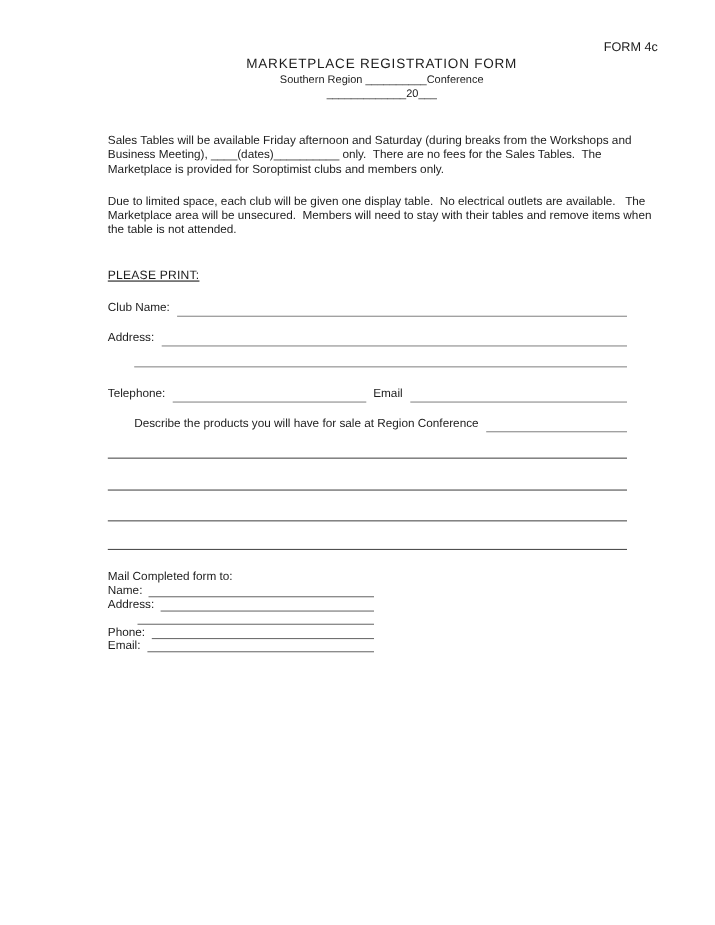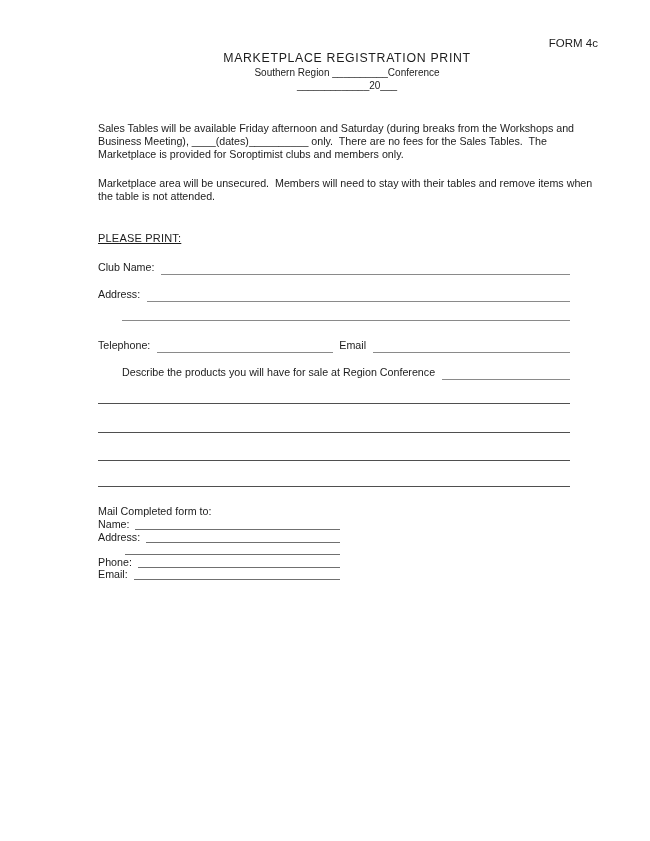--- a/index.html
+++ b/index.html
@@ -107,34 +107,35 @@
   .mline-indent { margin-left: 27px; }
 </style>
 </head>
 <body>
 
 <div class="page">
 
   <div class="form-number">FORM 4c</div>
 
   <div class="title-block">
-    <div class="title-line1">MARKETPLACE REGISTRATION PRINT</div>
+    <div class="title-line1">MARKETPLACE REGISTRATION FORM</div>
     <div class="title-line2">Southern Region __________Conference</div>
     <div class="title-line3">_____________20___</div>
   </div>
 
   <div class="content">
 
     <p class="para">
       <span class="pline">Sales Tables will be available Friday afternoon and Saturday (during breaks from the Workshops and</span>
       <span class="pline">Business Meeting), ____(dates)__________ only.  There are no fees for the Sales Tables.  The</span>
       <span class="pline">Marketplace is provided for Soroptimist clubs and members only.</span>
     </p>
 
     <p class="para para-rules">
+      <span class="pline">Due to limited space, each club will be given one display table.  No electrical outlets are available.   The</span>
       <span class="pline">Marketplace area will be unsecured.  Members will need to stay with their tables and remove items when</span>
       <span class="pline">the table is not attended.</span>
     </p>
 
     <div class="please-print">
       <span>PLEASE PRINT:</span>
     </div>
 
     <div class="field-row row-club">
       <span class="flabel">Club Name:</span>

